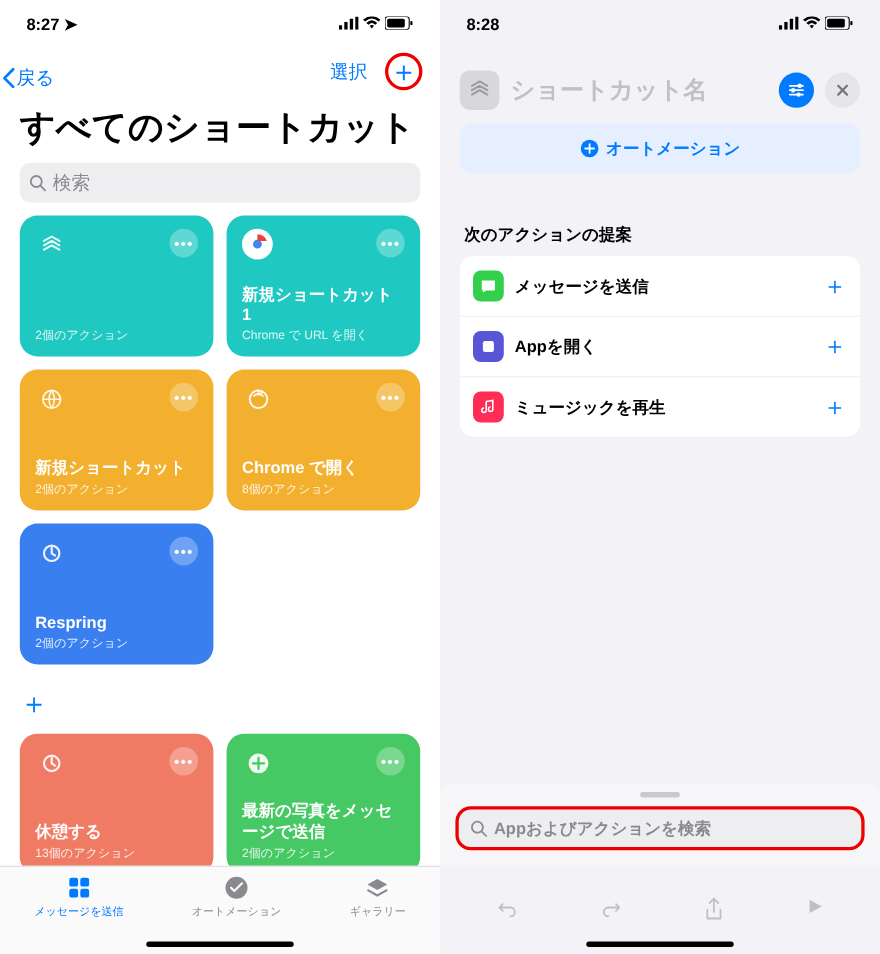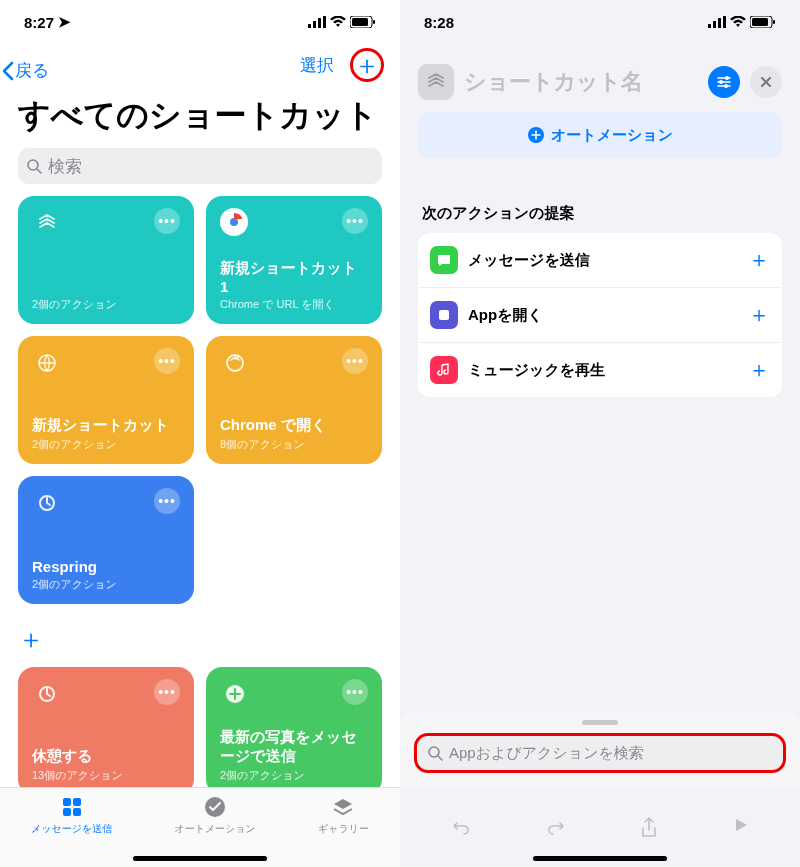--- a/index.html
+++ b/index.html
@@ -60,21 +60,21 @@
 
 .suggest-list { margin: 0 18px; background: #fff; border-radius: 12px; }
 .suggest-item { display: flex; align-items: center; padding: 12px 12px; gap: 10px; border-bottom: 0.5px solid #eee; }
 .suggest-item:last-child { border-bottom: none; }
 .sug-icon { width: 28px; height: 28px; border-radius: 7px; display:flex; align-items:center; justify-content:center; color:#fff; }
 .sug-label { flex: 1; font-size: 15px; font-weight: 600; }
 .sug-plus { color: #007aff; font-size: 22px; }
 
 .bottom-sheet { position: absolute; bottom: 80px; left: 0; right: 0; background: #f6f6f8; border-top-left-radius: 12px; border-top-right-radius: 12px; padding: 8px 14px 14px; }
 .grabber { width: 36px; height: 5px; background: #c9c9cc; border-radius: 3px; margin: 0 auto 8px; }
-.bot-search { border: 3px solid #ee0000; border-radius: 14px; height: 40px; display:flex; align-items:center; padding: 0 10px; color: #8a8a8e; font-size: 15px; gap: 6px; background: #eeeef0; }
+.bot-search { border: 3px solid #ee0000; border-radius: 14px; height: 40px; display:flex; align-items:center; padding: 0 10px; color: #8a8a8e; font-size: 15px; gap: 6px; background: #eeeef0; font-weight: bold; }
 
 .toolbar { position: absolute; bottom: 22px; left: 0; right: 0; display:flex; justify-content: space-around; color: #bfbfc4; font-size: 20px; padding: 0 14px; }
 </style>
 </head>
 <body>
 
 <div class="screen">
   <div class="status-bar">
     <div class="status-left">
         <span>8:27</span>

